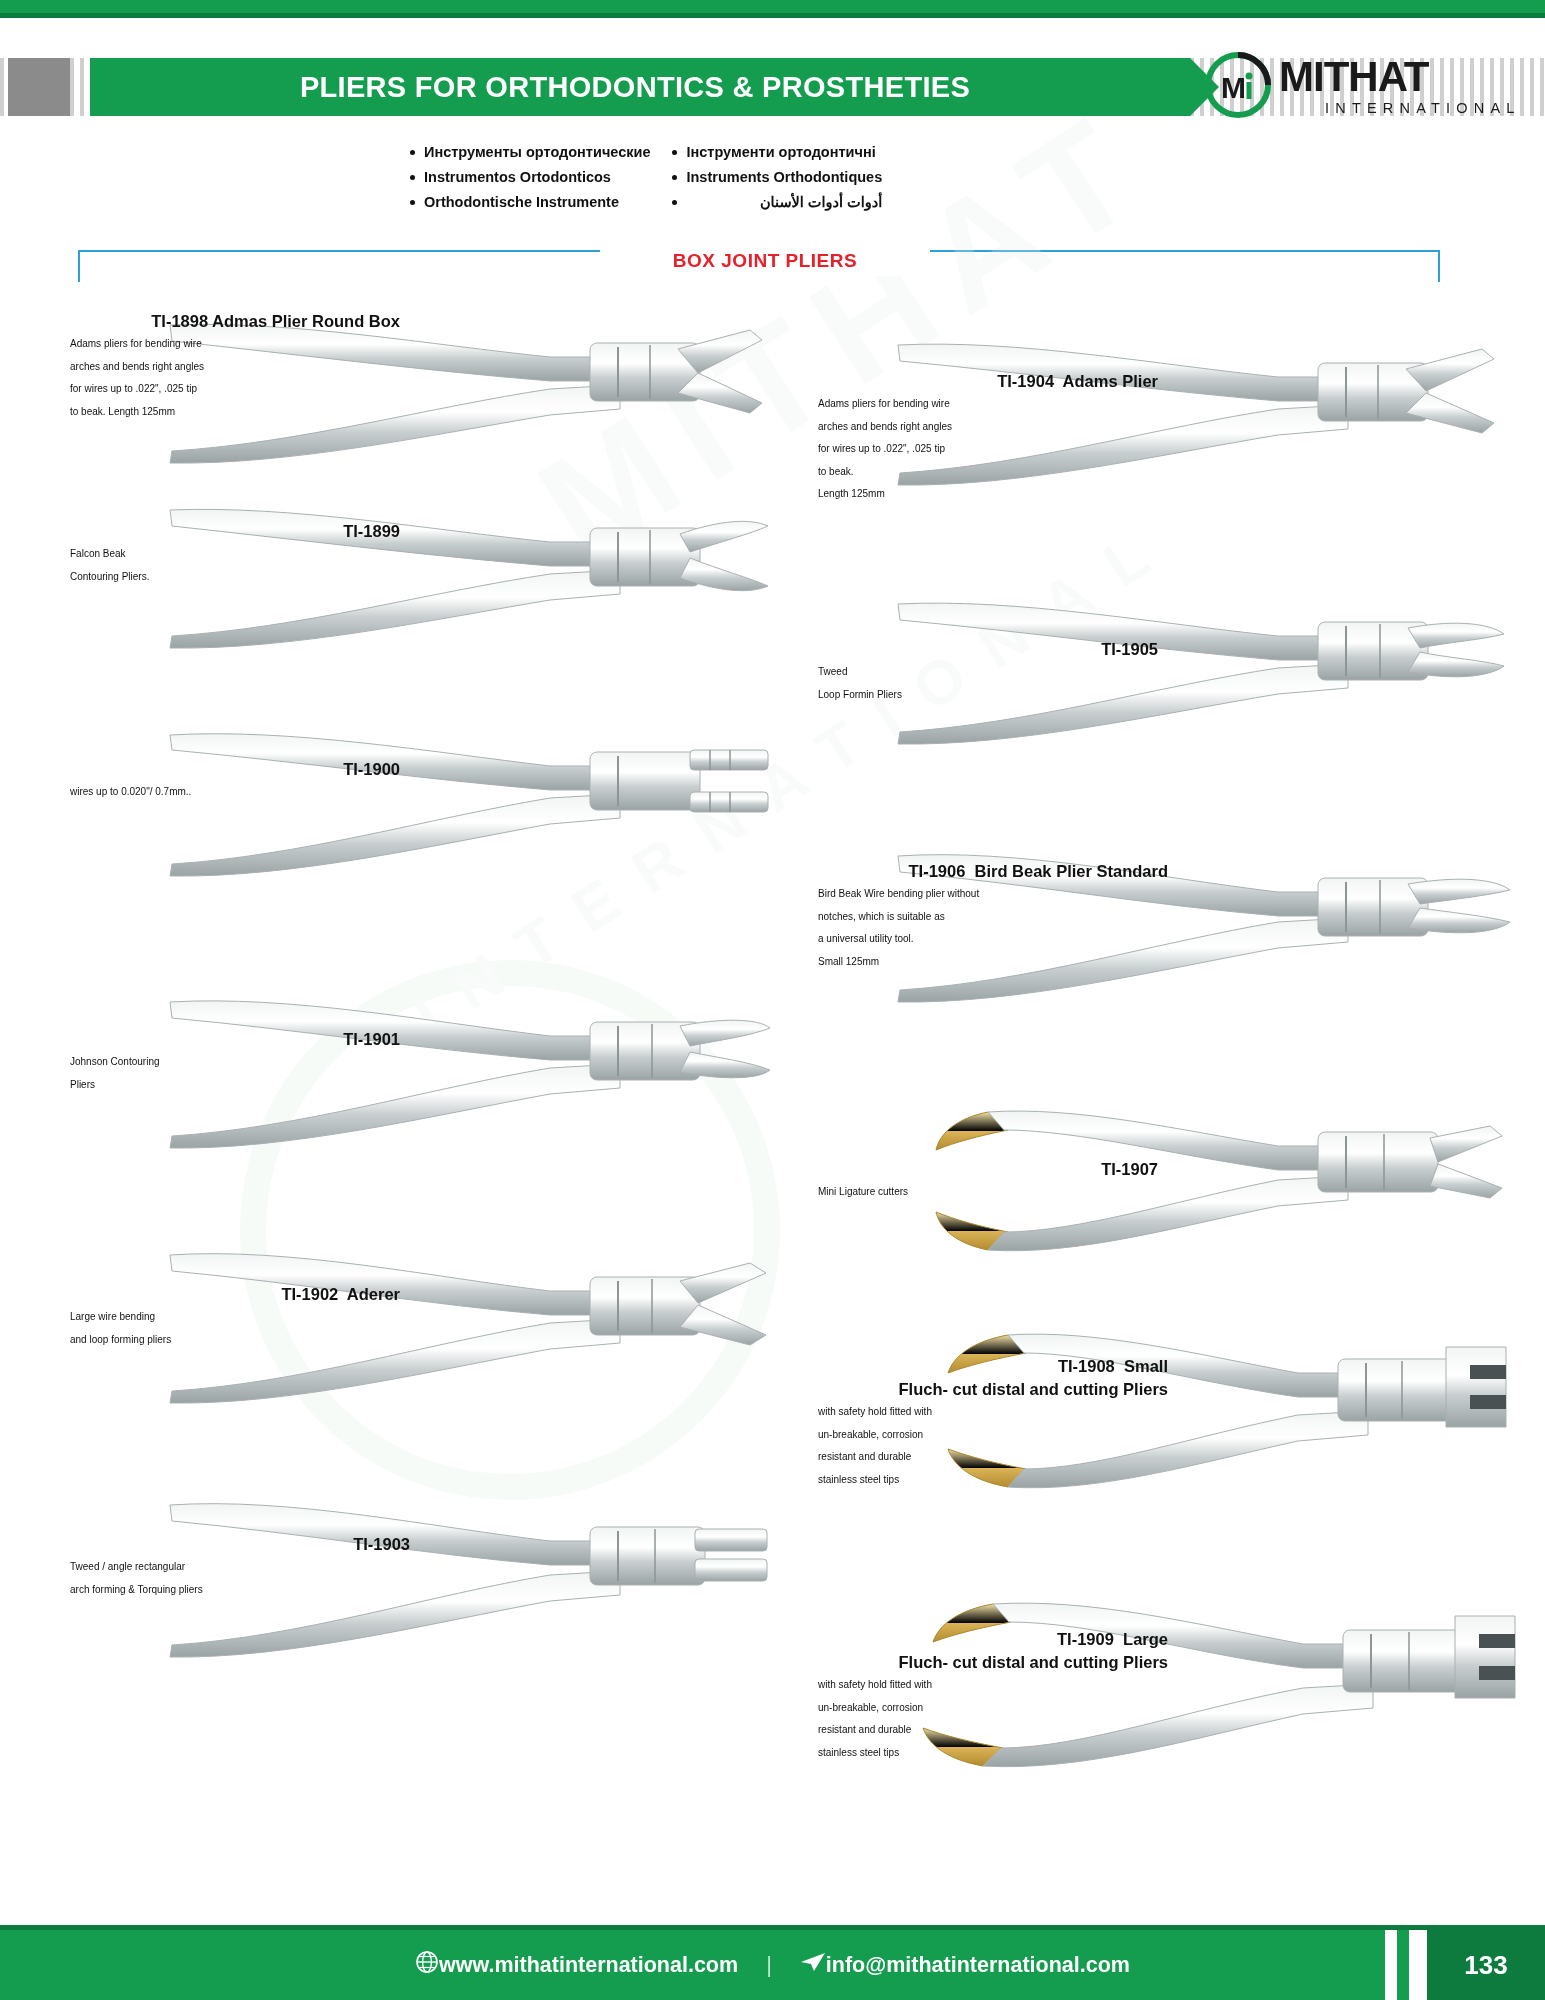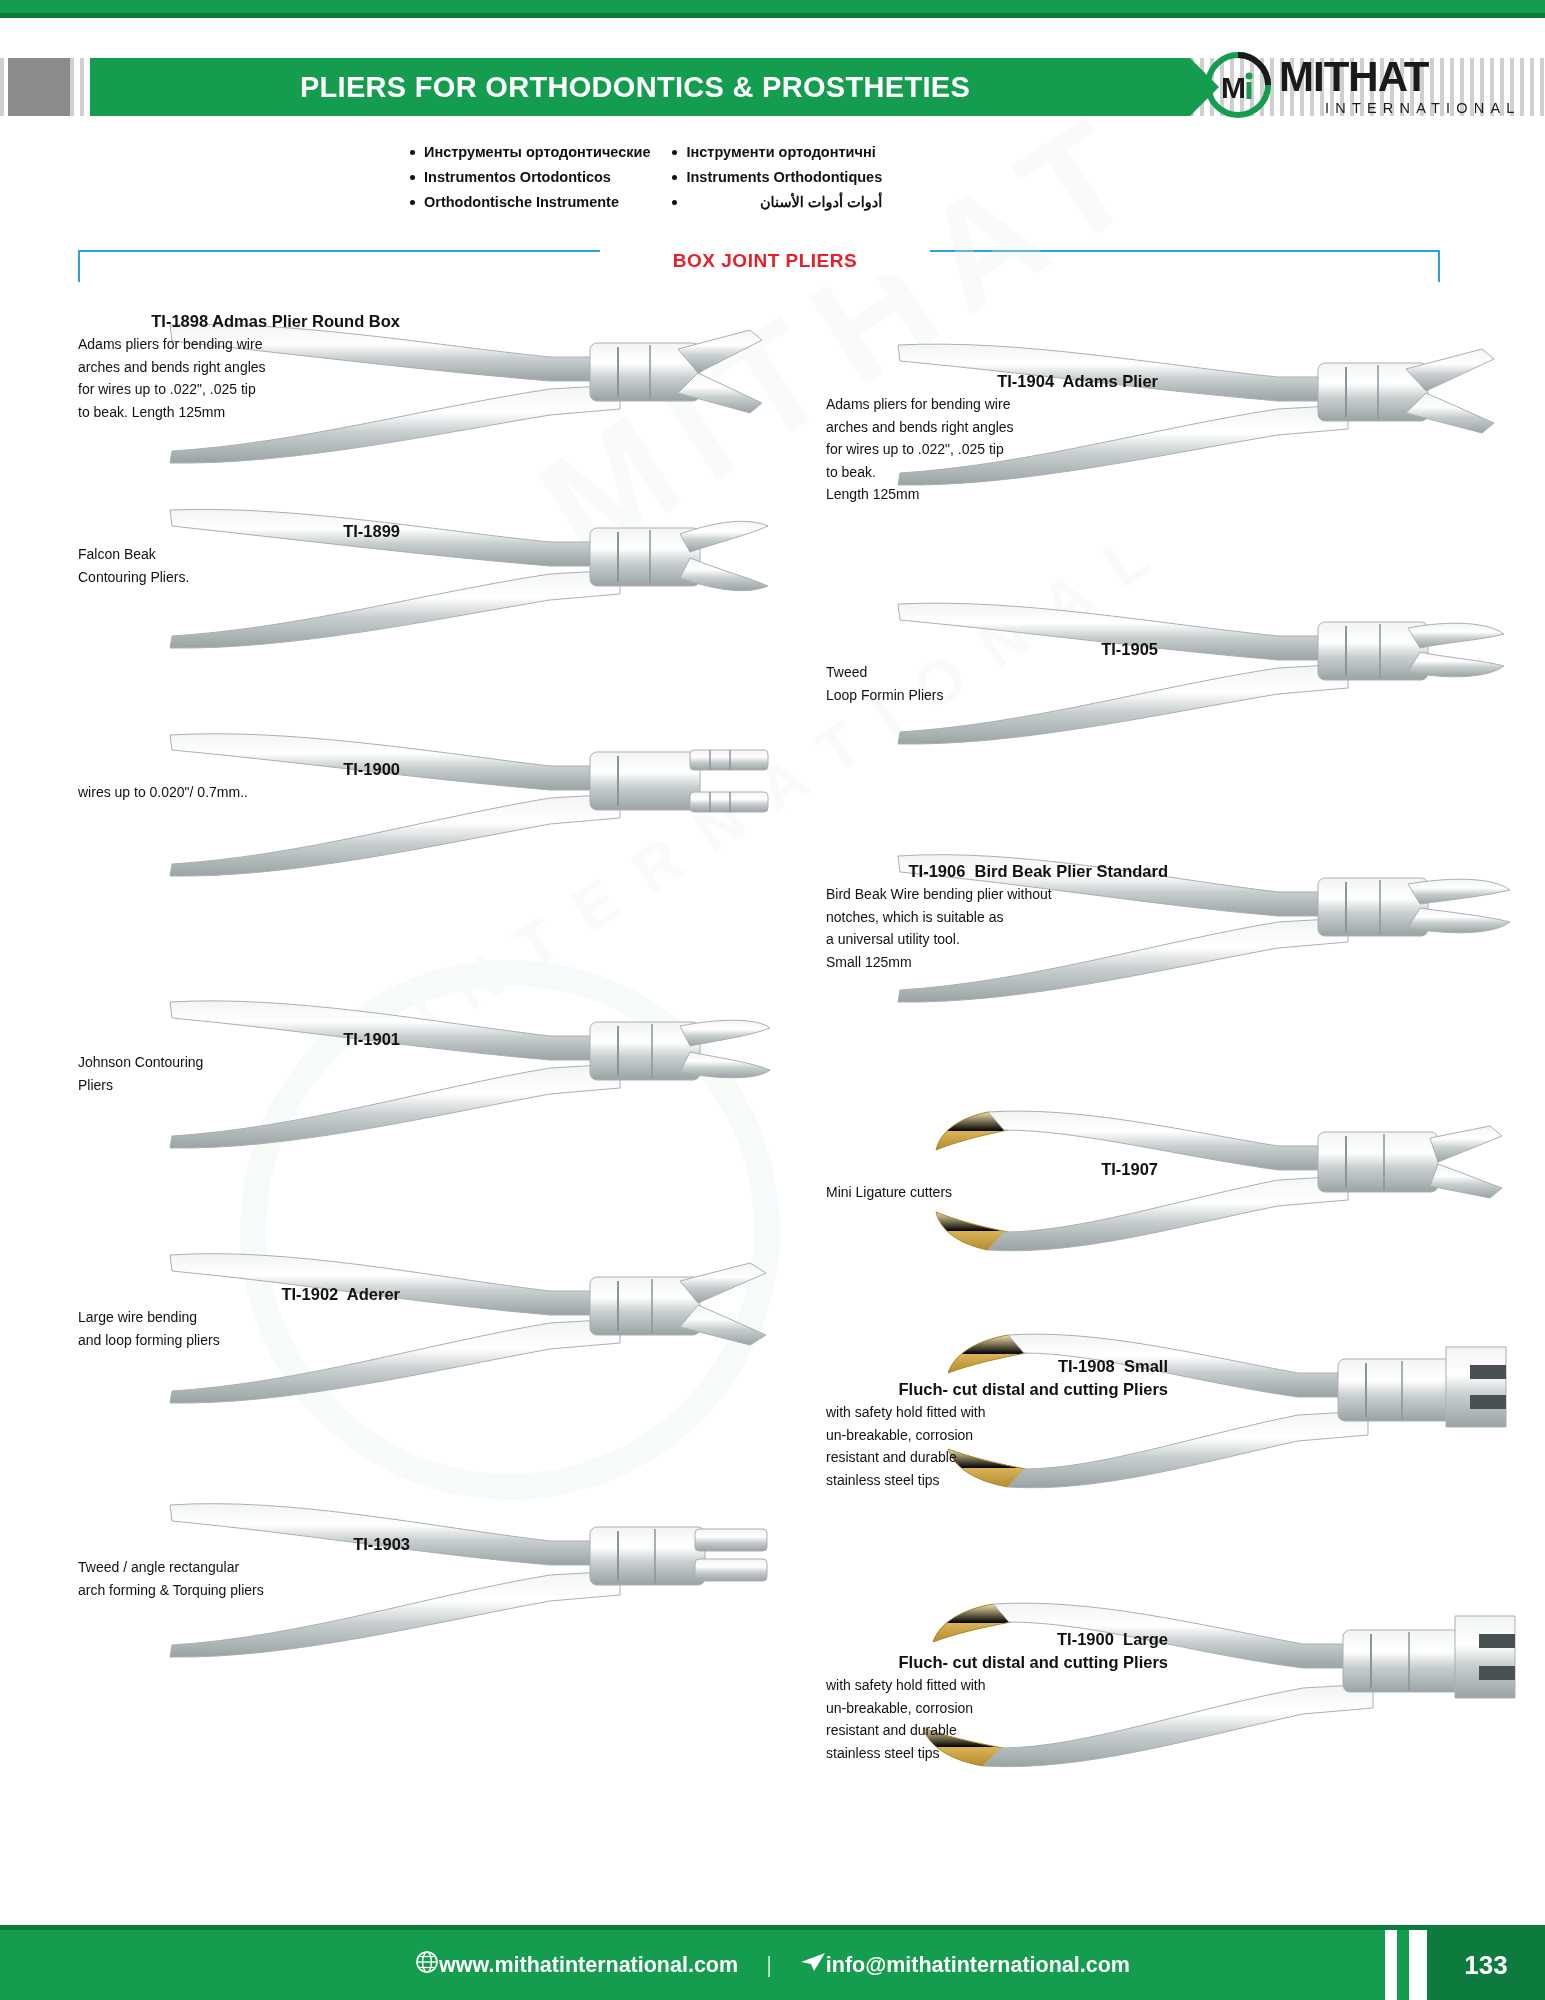--- a/index.html
+++ b/index.html
@@ -206,25 +206,24 @@
   .p-code {
     font-size: 16.5px;
     font-weight: bold;
     color: #111;
     line-height: 22px;
     margin-bottom: 1px;
     white-space: pre;
     text-align: right;
   }
   .p-desc {
-    font-size: 14px;
+    font-size: 10px;
     color: #111;
     line-height: 22.5px;
     white-space: pre-line;
-    margin-left: 8px;
   }
 
   
   .plier { position: absolute; }
   .plier svg { display: block; }
 
   
   .footer-bar {
     position: absolute;
     left: 0; bottom: 0;
@@ -578,21 +577,21 @@
         <path d="M120,228 C220,234 330,200 440,176 L510,170 L510,146 L440,150 C330,170 220,210 138,210 Z" fill="url(#g1)" stroke="#a9b0b1"></path>
         <rect x="480" y="92" width="120" height="62" rx="7" fill="url(#g1)" stroke="#a9b0b1"></rect>
         <path d="M592,78 L652,78 L652,160 L592,160 Z" fill="url(#g1)" stroke="#a9b0b1"></path>
         <path d="M616,96 L652,96 L652,110 L616,110 Z" fill="#4a5153"></path>
         <path d="M616,128 L652,128 L652,142 L616,142 Z" fill="#4a5153"></path>
         <line x1="508" y1="96" x2="508" y2="150" stroke="#8d9697" stroke-width="2"></line>
         <line x1="546" y1="94" x2="546" y2="152" stroke="#8d9697" stroke-width="1.5"></line>
       </svg>
     </div>
     <div class="p-text" style="left:0; top:10px; width:350px;">
-      <div class="p-code">TI-1900  Large</div>
+      <div class="p-code">TI-1909  Large</div>
       <div class="p-code">Fluch- cut distal and cutting Pliers</div>
       <div class="p-desc">with safety hold fitted with
 un-breakable, corrosion
 resistant and durable
 stainless steel tips</div>
     </div>
   </div>
 
 </div>
 

